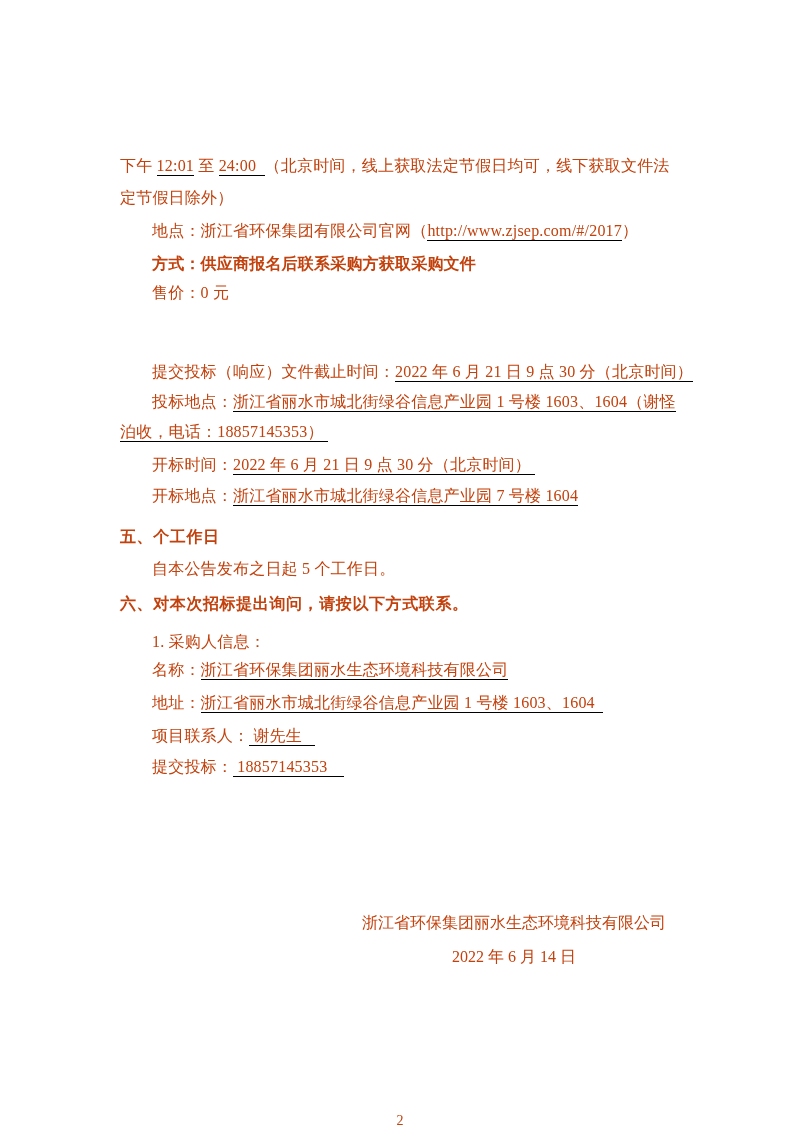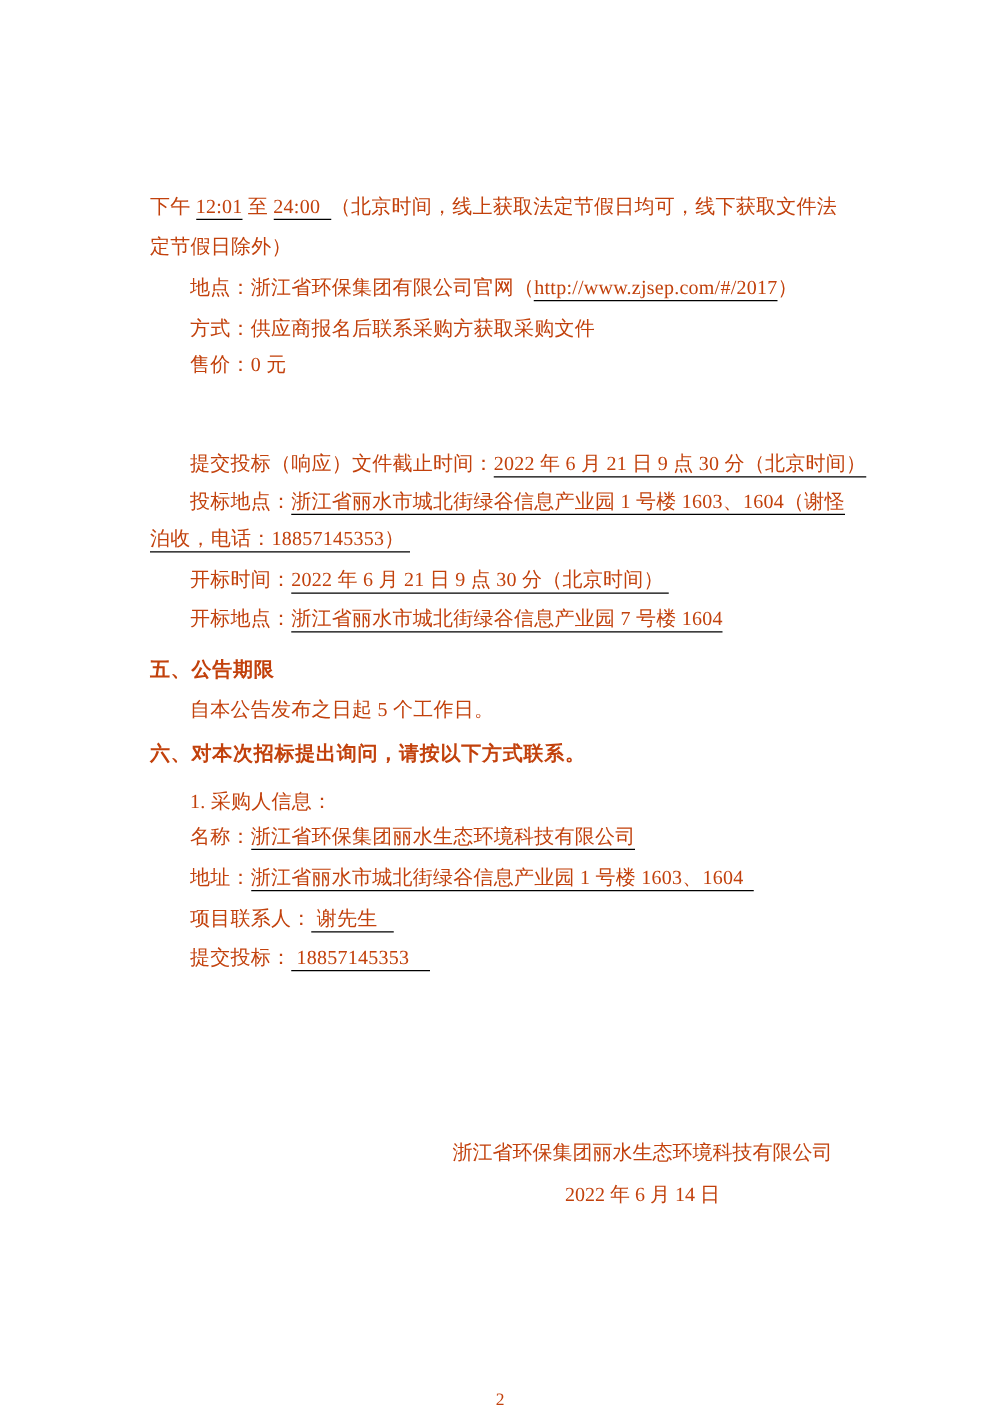--- a/index.html
+++ b/index.html
@@ -60,36 +60,36 @@
 <body>
 
 <div class="page">
 
   <p class="line" style="top:100px;"><span>下午 </span><span class="u">12:01</span><span> 至 </span><span class="u">24:00&nbsp;&nbsp;</span><span>（北京时间，线上获取法定节假日均可，线下获取文件法</span></p>
 
   <p class="line" style="top:132px;">定节假日除外）</p>
 
   <p class="line indent" style="top:165px;"><span>地点：</span><span>浙江省环保集团有限公司官网（</span><span class="u">http://www.zjsep.com/#/2017</span><span>）</span></p>
 
-  <p class="line indent" style="top:198px;">方式：供应商报名后联系采购方获取采购文件</p>
+  <p class="line indent" style="top:198px;font-weight:bold;">方式：供应商报名后联系采购方获取采购文件</p>
 
   <p class="line indent" style="top:227px;">售价：0 元</p>
 
 
   <p class="line indent" style="top:306px;"><span>提交投标（响应）文件截止时间：</span><span class="u">2022 年 6 月 21 日 9 点 30 分（北京时间）</span></p>
 
   <p class="line indent" style="top:336px;"><span>投标地点：</span><span class="u">浙江省丽水市城北街绿谷信息产业园 1 号楼 1603、1604（谢怪</span></p>
 
   <p class="line" style="top:366px;"><span class="u">泊收，电话：18857145353）&nbsp;</span></p>
 
   <p class="line indent" style="top:399px;"><span>开标时间：</span><span class="u">2022 年 6 月 21 日 9 点 30 分（北京时间）&nbsp;</span></p>
 
   <p class="line indent" style="top:430px;"><span>开标地点：</span><span class="u">浙江省丽水市城北街绿谷信息产业园 7 号楼 1604</span></p>
 
-  <p class="line heading" style="top:471px;">五、公告期限</p>
+  <p class="line heading" style="top:471px;">五、个工作日</p>
 
   <p class="line indent" style="top:503px;">自本公告发布之日起 5 个工作日。</p>
 
   <p class="line heading" style="top:538px;">六、对本次招标提出询问，请按以下方式联系。</p>
 
   <p class="line indent" style="top:576px;">1. 采购人信息：</p>
 
   <p class="line indent" style="top:604px;"><span>名称：</span><span class="u">浙江省环保集团丽水生态环境科技有限公司</span></p>
 
   <p class="line indent" style="top:637px;"><span>地址：</span><span class="u">浙江省丽水市城北街绿谷信息产业园 1 号楼 1603、1604&nbsp;&nbsp;</span></p>

